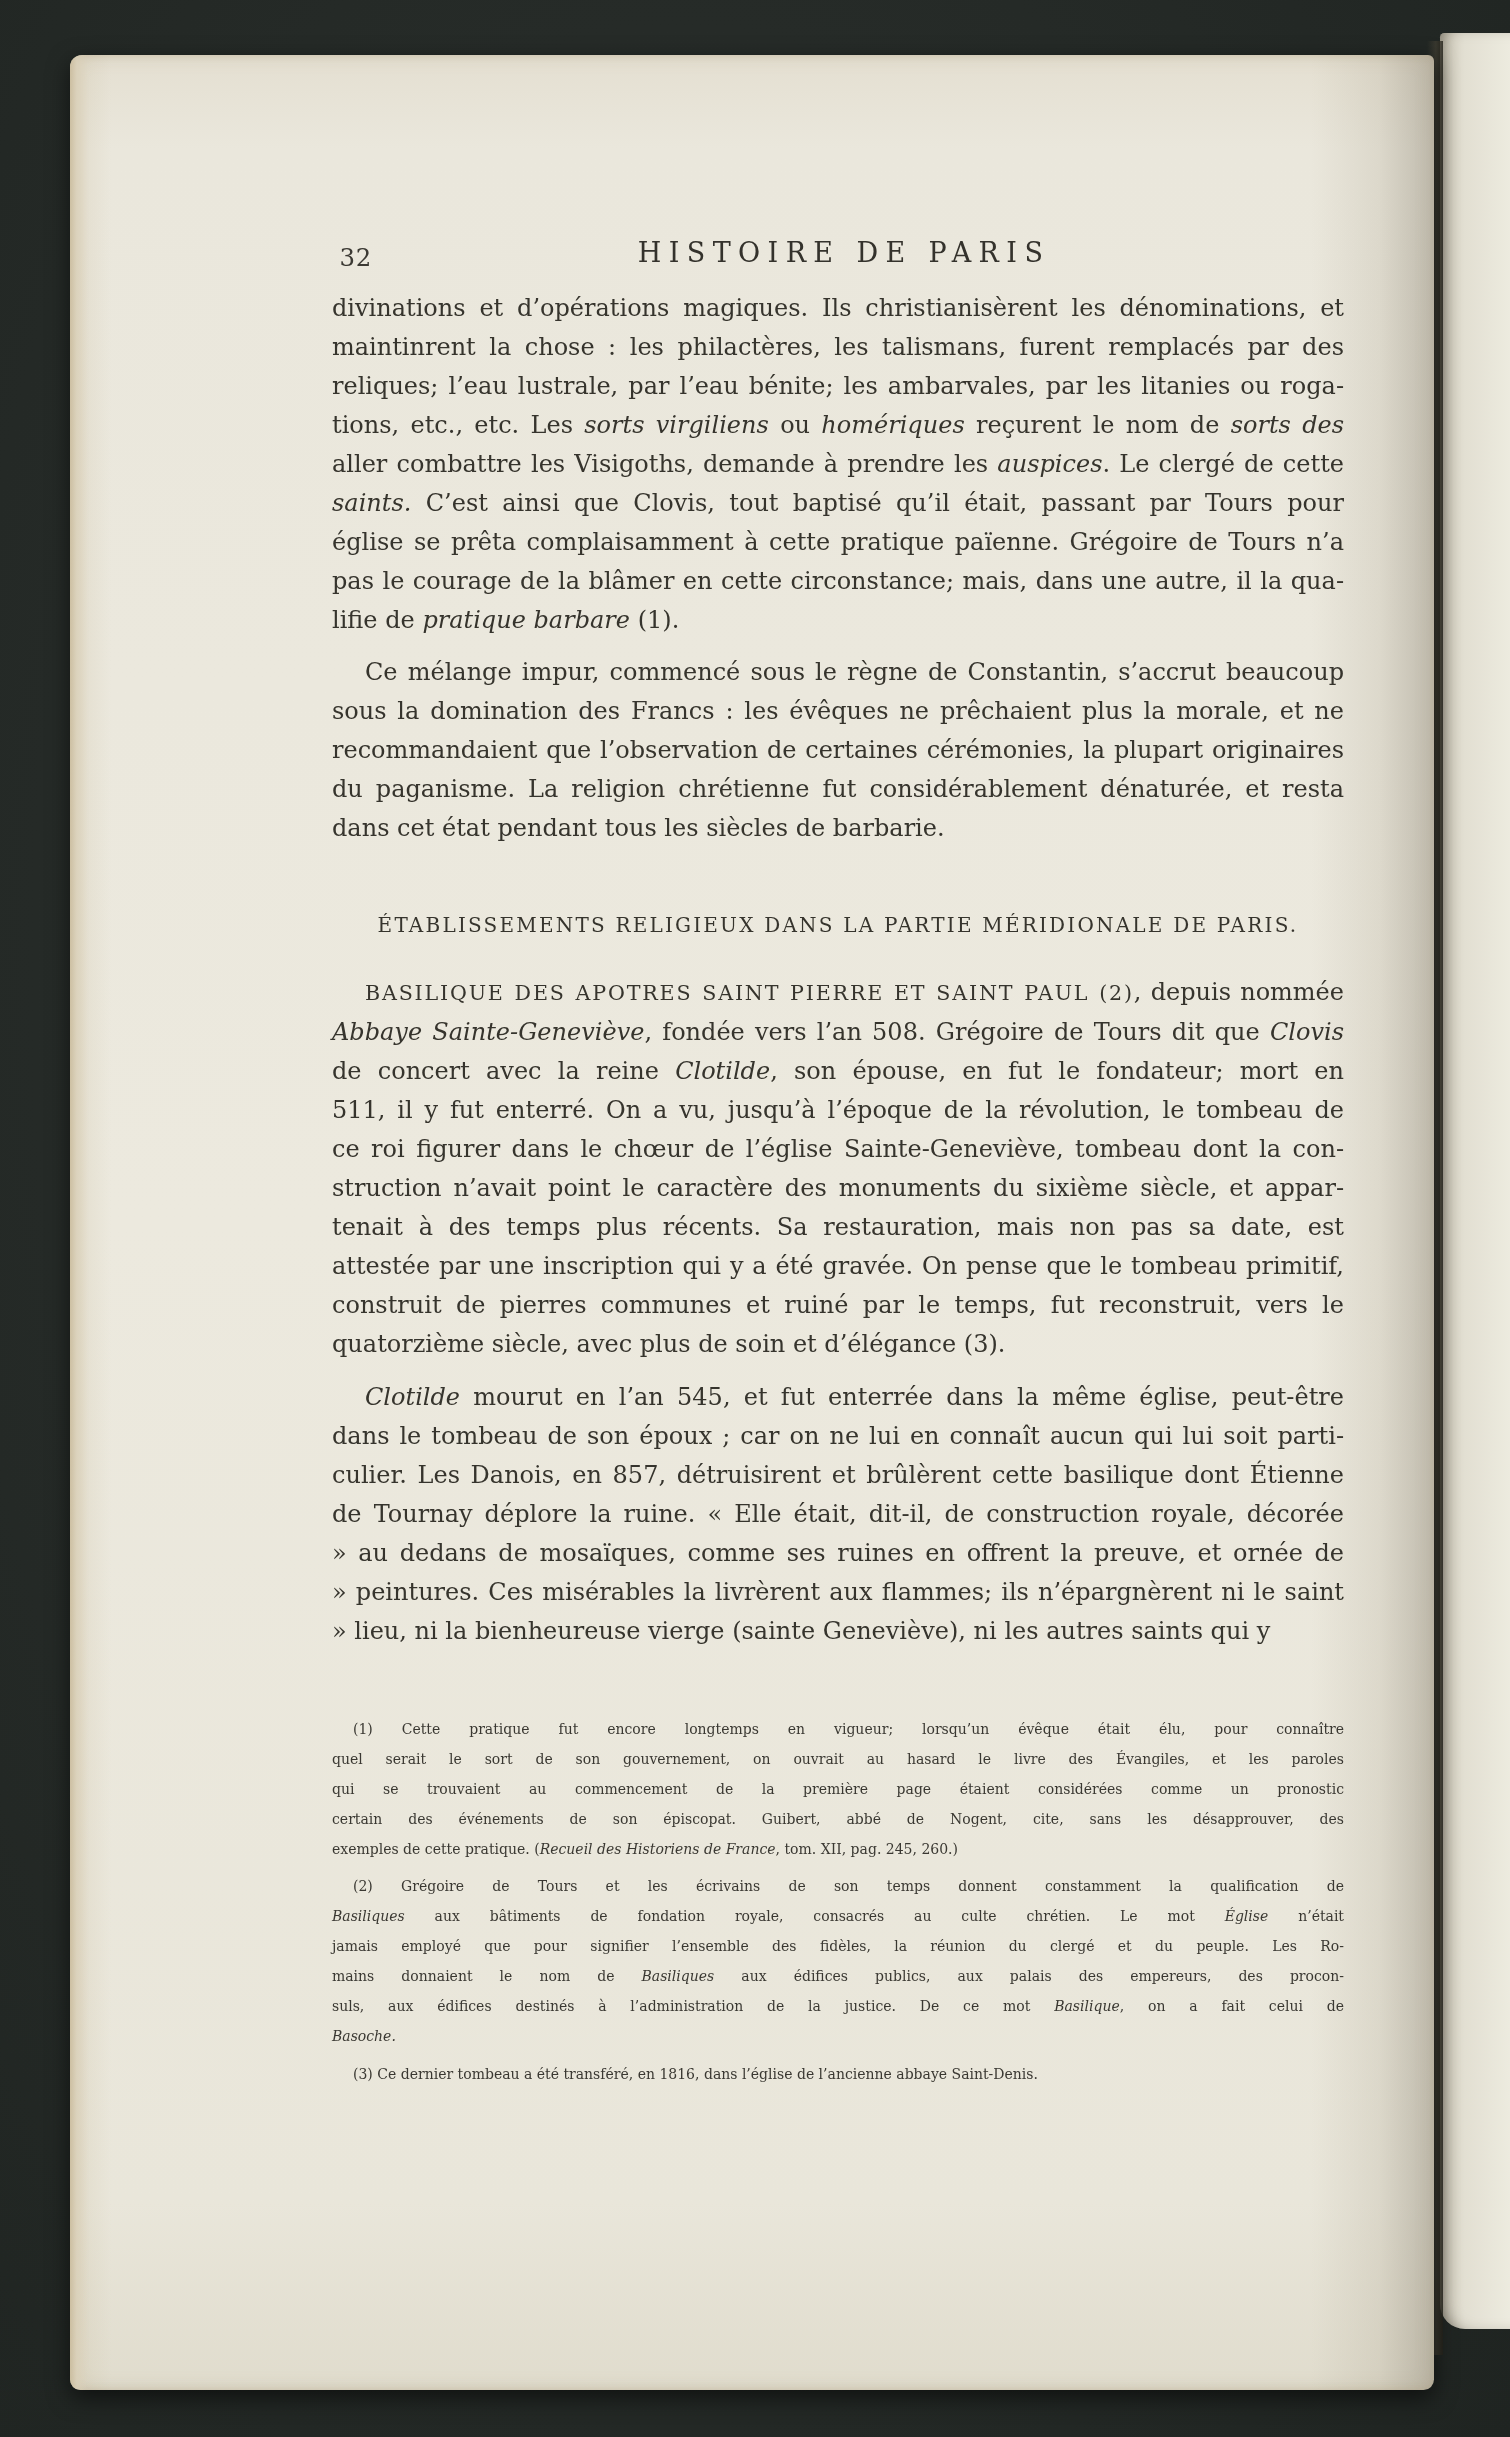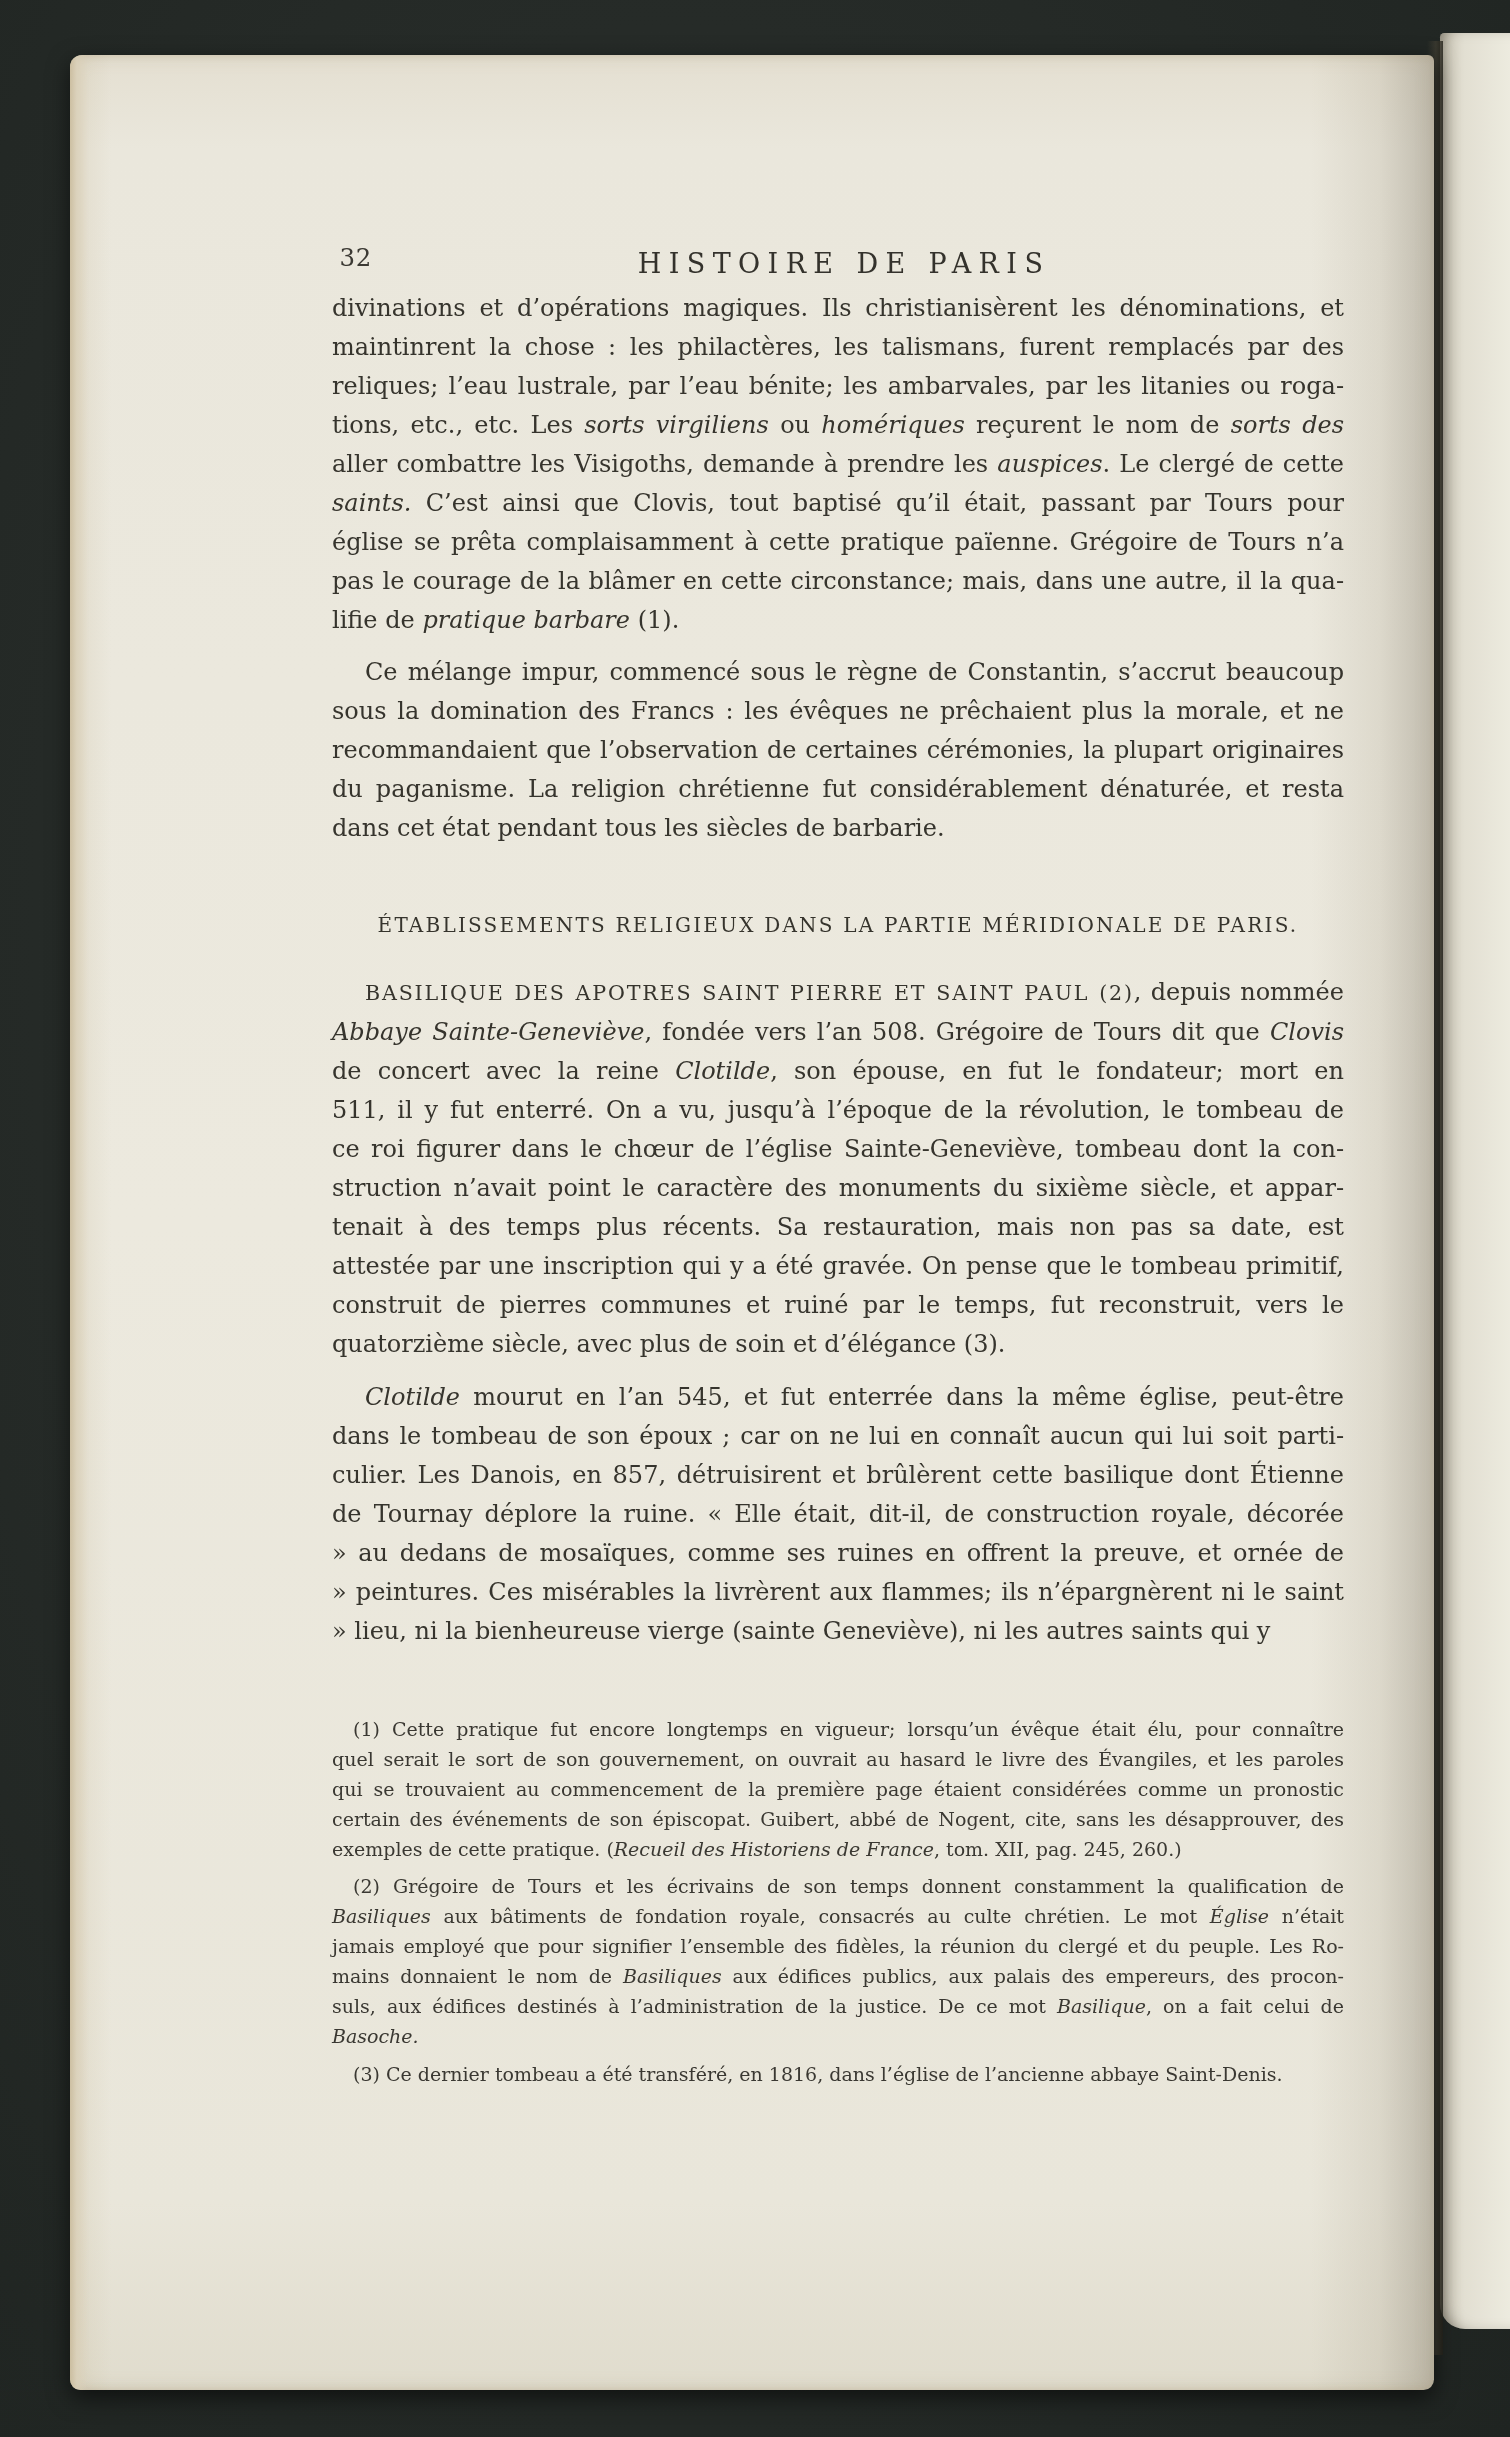--- a/index.html
+++ b/index.html
@@ -53,21 +53,20 @@
 
   .head { position: absolute; left: 268px; top: 182px; width: 1012px; height: 35px; }
   .pageno {
     position: absolute; left: 1.5px; top: 6px;
     font-size: 24.4px; letter-spacing: 0.7px; color: #3b3933;
   }
   .rtitle {
     display: block; text-align: center;
     font-size: 27px; letter-spacing: 7.4px;
     color: #34322c;
-    margin-top: 11px;
   }
 
   .body {
     position: absolute; left: 262px; top: 234px; width: 1012px;
     font-size: 24px; line-height: 39px; color: #36342d;
   }
   .para { margin: 0; }
   .para + .para { margin-top: 13.3px; }
   .line { text-align: justify; text-align-last: justify; white-space: normal; }
   .line.last { text-align-last: left; }
@@ -77,21 +76,21 @@
 
   .sechead {
     margin-top: 62px; margin-bottom: 33px;
     text-align: center;
     font-size: 20px; letter-spacing: 2.2px; line-height: 30px;
     color: #36342d;
   }
 
   .footnotes {
     position: absolute; left: 262px; top: 1659px; width: 1012px;
-    font-size: 19px; line-height: 30px; color: #3a3832;
+    font-size: 14px; line-height: 30px; color: #3a3832;
   }
   .footnotes .para + .para { margin-top: 7.4px; }
   .footnotes .line.ind { text-indent: 21px; }
 </style>
 </head>
 <body>
 
 <div class="scene">
   <div class="next-page"></div>
   <div class="crease"></div>

